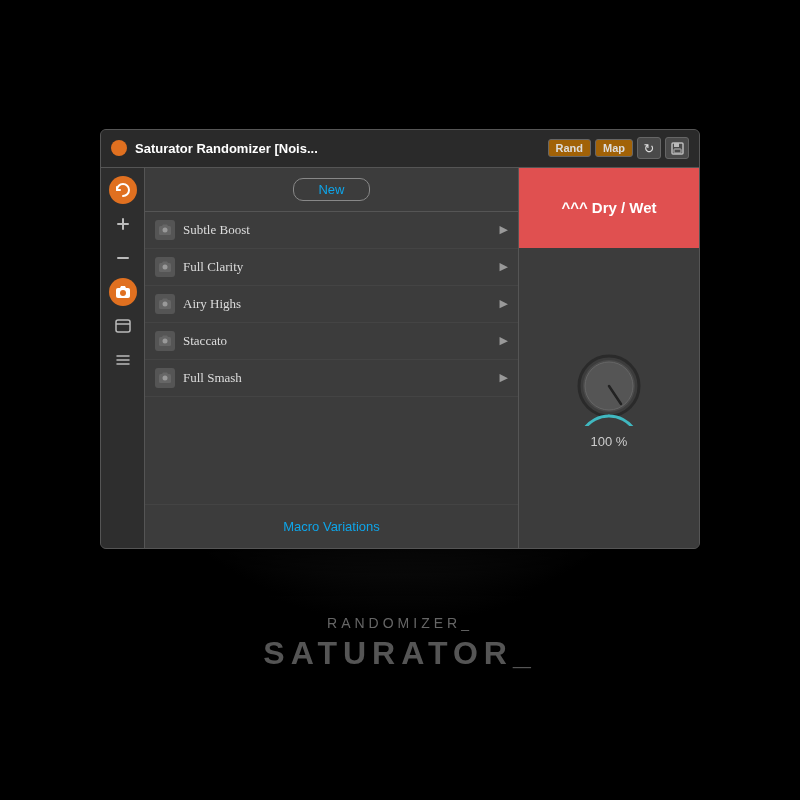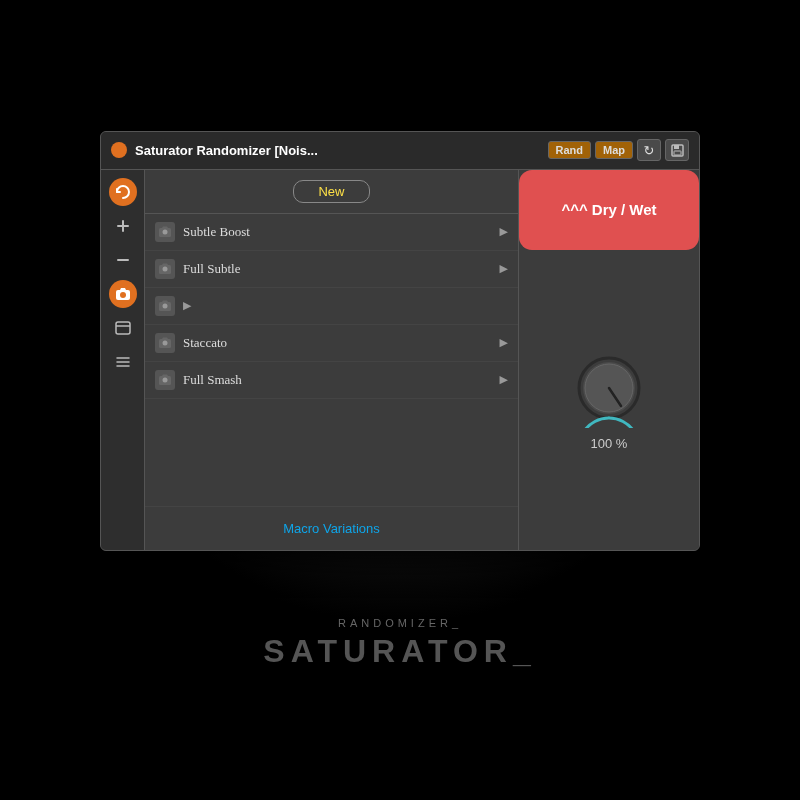--- a/index.html
+++ b/index.html
@@ -162,21 +162,21 @@
       display: flex;
       justify-content: center;
       padding: 10px;
       border-bottom: 1px solid #555;
     }
 
     .new-btn {
       background: transparent;
       border: 1px solid #888;
       border-radius: 10px;
-      color: #fde047;
+      color: #0ea5e9;
       font-size: 13px;
       padding: 3px 24px;
       cursor: pointer;
     }
 
     .preset-list {
       flex: 1;
       overflow: auto;
     }
 
@@ -234,21 +234,20 @@
     .dry-wet-header {
       background: #e05050;
       display: flex;
       align-items: center;
       justify-content: center;
       padding: 14px 10px;
       color: #fff;
       font-size: 15px;
       font-weight: 700;
       height: 80px;
-      border-radius: 13px;
     }
 
     .knob-area {
       flex: 1;
       display: flex;
       flex-direction: column;
       align-items: center;
       justify-content: center;
       gap: 8px;
     }
@@ -272,21 +271,21 @@
 
     
     .bottom-text {
       text-align: center;
       z-index: 1;
       position: relative;
     }
 
     .bottom-subtitle {
       color: #666;
-      font-size: 11px;
+      font-size: 14px;
       letter-spacing: 4px;
       text-transform: uppercase;
       margin-bottom: 4px;
       margin-top: 46px;
     }
 
     .bottom-title {
       color: #555;
       font-size: 32px;
       font-weight: 700;
@@ -379,32 +378,33 @@
           </div>
 
           <div class="preset-item">
             <div class="preset-icon">
               <svg width="14" height="12" viewBox="0 0 14 12" fill="none">
                 <rect x="1" y="2" width="12" height="9" rx="1.5" fill="#666"></rect>
                 <circle cx="7" cy="6" r="2.5" fill="#999"></circle>
                 <path d="M4 2 L5 0.5 L9 0.5 L10 2" fill="#666"></path>
               </svg>
             </div>
-            <span class="preset-name">Full Subtle</span>
+            <span class="preset-name">Full Clarity</span>
             <span class="preset-play">▶</span>
           </div>
 
           <div class="preset-item">
             <div class="preset-icon">
               <svg width="14" height="12" viewBox="0 0 14 12" fill="none">
                 <rect x="1" y="2" width="12" height="9" rx="1.5" fill="#666"></rect>
                 <circle cx="7" cy="6" r="2.5" fill="#999"></circle>
                 <path d="M4 2 L5 0.5 L9 0.5 L10 2" fill="#666"></path>
               </svg>
             </div>
+            <span class="preset-name">Airy Highs</span>
             <span class="preset-play">▶</span>
           </div>
 
           <div class="preset-item">
             <div class="preset-icon">
               <svg width="14" height="12" viewBox="0 0 14 12" fill="none">
                 <rect x="1" y="2" width="12" height="9" rx="1.5" fill="#666"></rect>
                 <circle cx="7" cy="6" r="2.5" fill="#999"></circle>
                 <path d="M4 2 L5 0.5 L9 0.5 L10 2" fill="#666"></path>
               </svg>

